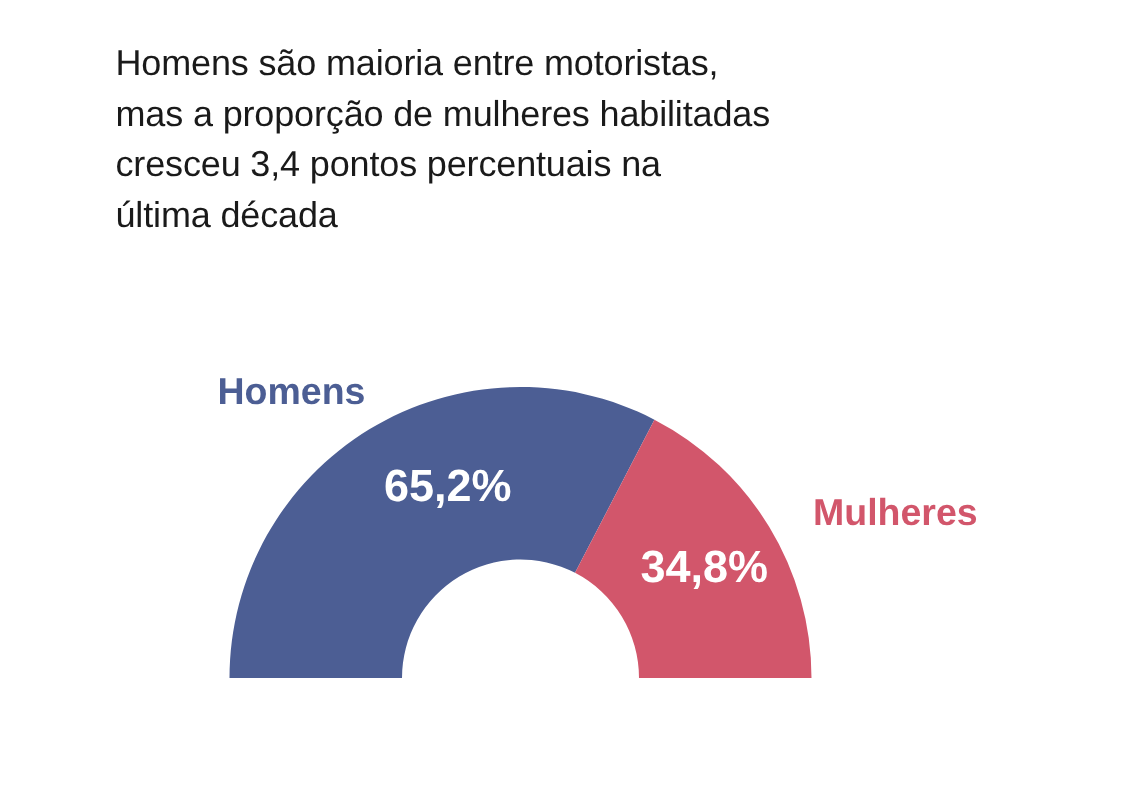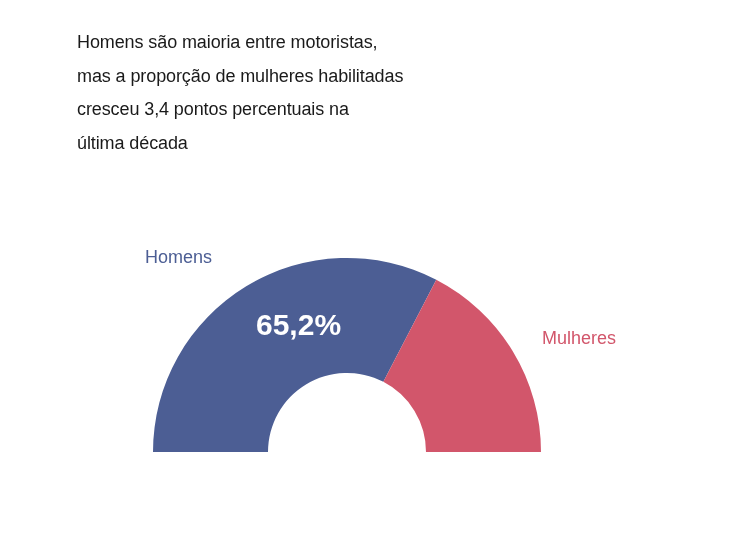--- a/index.html
+++ b/index.html
@@ -20,21 +20,21 @@
     inset: 0;
     background: #fff;
   }
 
   
   #title {
     position: absolute;
     left: 77px;
     top: 26px;
     width: 620px;
-    font-size: 18px;
+    font-size: 24px;
     line-height: 33.5px;
     color: #1a1a1a;
     font-weight: 400;
     letter-spacing: -0.1px;
     white-space: pre-line;
   }
 
   
   #chart-area {
     position: absolute;
@@ -65,22 +65,22 @@
     text-align: right;
   }
   #value-mulheres {
     left: 427px;
     top: 362px;
   }
 
   
   .cat-label {
     position: absolute;
-    font-size: 18px;
-    font-weight: normal;
+    font-size: 25px;
+    font-weight: bold;
     white-space: nowrap;
     letter-spacing: 0px;
   }
   #label-homens {
     left: 145px;
     top: 247px;
   }
   #label-mulheres {
     left: 542px;
     top: 328px;
@@ -100,19 +100,20 @@
 
     <svg id="gauge-svg" width="750" height="536" viewBox="0 0 750 536">
 
       <path id="slice-homens" d="M 153.00,452.00 A 194,194 0 0 1 436.28,279.76 L 383.36,381.86 A 79,79 0 0 0 268.00,452.00 Z" fill="#4C5E94"></path>
 
       <path id="slice-mulheres" d="M 436.28,279.76 A 194,194 0 0 1 541.00,452.00 L 426.00,452.00 A 79,79 0 0 0 383.36,381.86 Z" fill="#D2566B"></path>
     </svg>
 
     <div class="slice-value" id="value-homens">65,2%</div>
 
+    <div class="slice-value" id="value-mulheres">34,8%</div>
 
     <div class="cat-label" id="label-homens" style="color:#4C5E94">Homens</div>
 
     <div class="cat-label" id="label-mulheres" style="color:#D2566B">Mulheres</div>
 
   </div>
 </div>
 
 </body></html>

